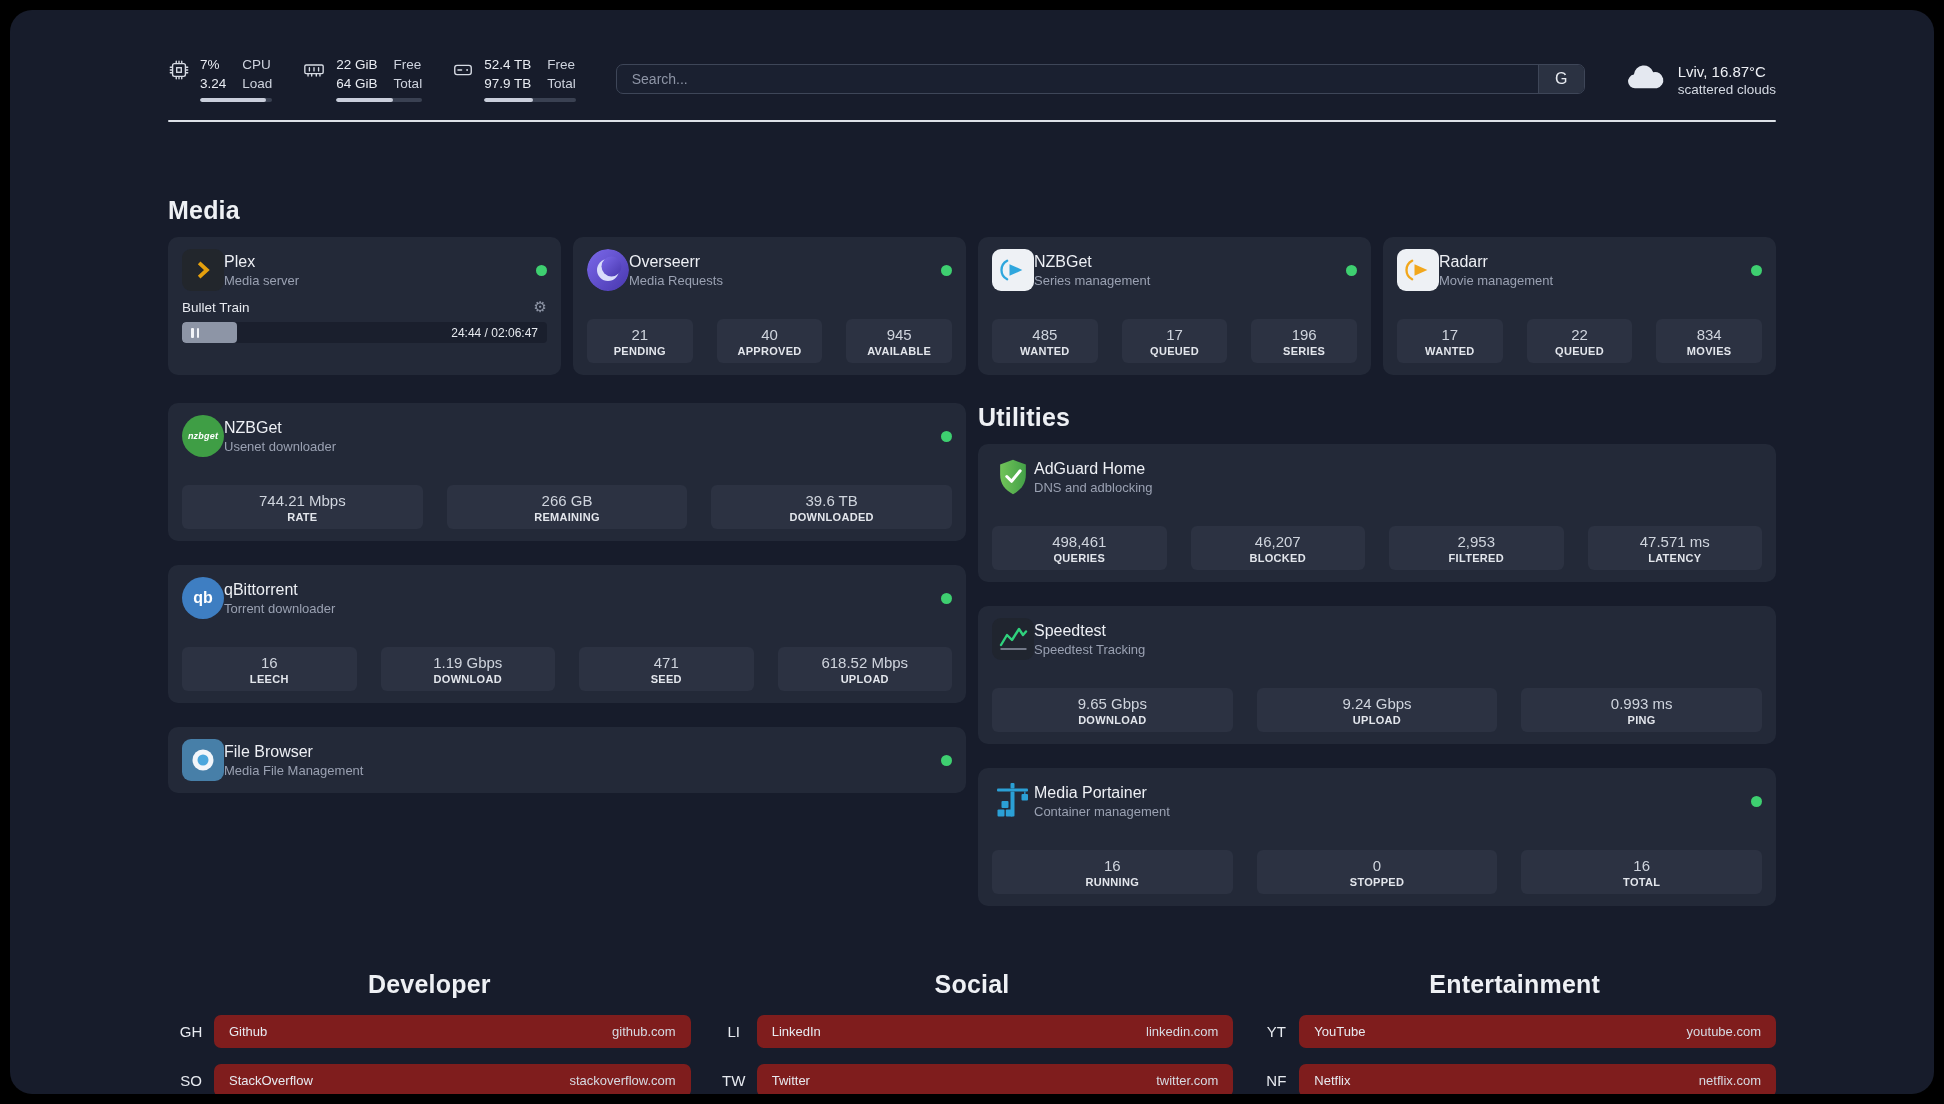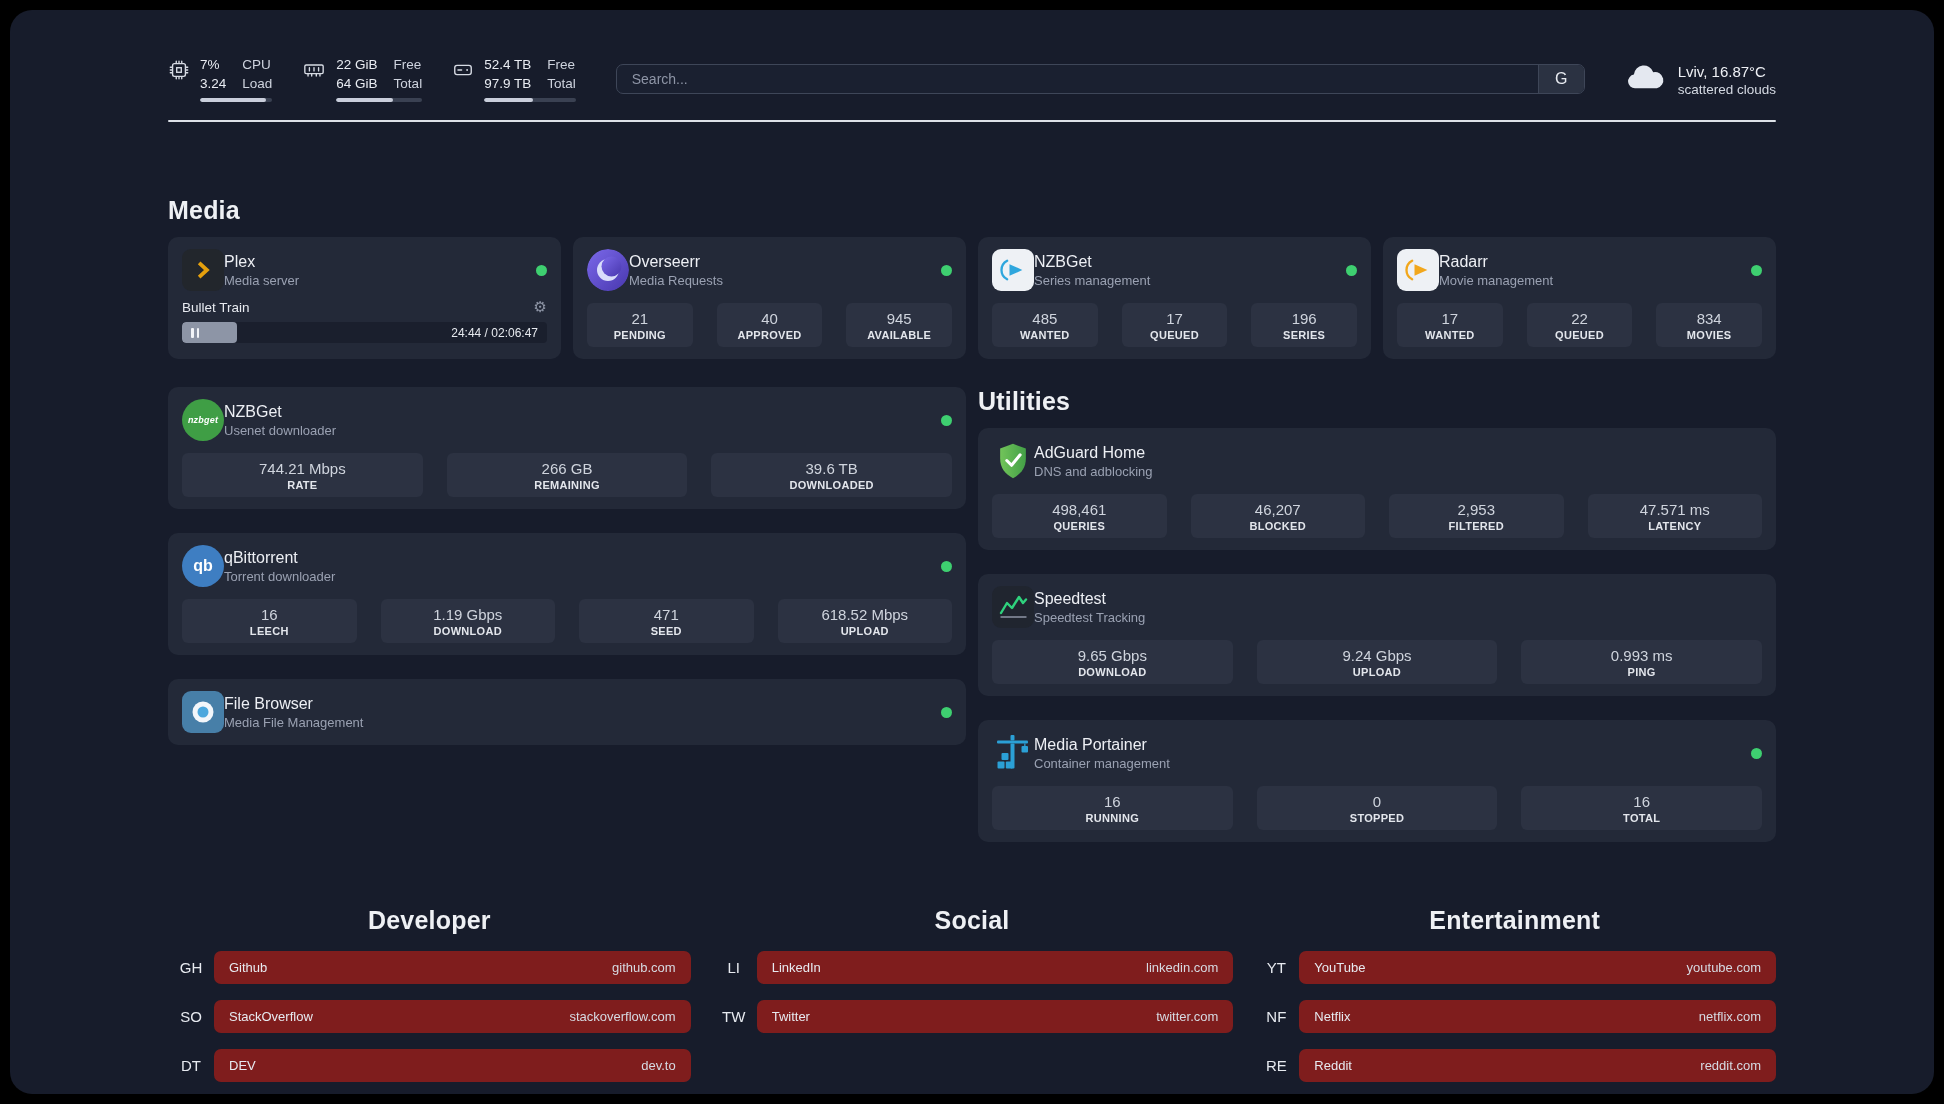--- a/index.html
+++ b/index.html
@@ -40,21 +40,21 @@
 
   
   .card { background: #232938; border-radius: 10px; padding: 12px 14px; }
   .card-head { display: flex; align-items: center; gap: 0; }
   .app-icon { width: 42px; height: 42px; border-radius: 9px; display: flex; align-items: center; justify-content: center; flex: none; overflow: hidden; }
   .app-meta { flex: 1; min-width: 0; }
   .app-name { font-size: 16px; font-weight: 500; color: #edeff4; line-height: 1.25; }
   .app-desc { font-size: 13px; color: #9aa1b2; margin-top: 1px; }
   .status-dot { width: 11px; height: 11px; border-radius: 50%; background: #3ecf70; margin-left: auto; flex: none; }
 
-  .stats { display: grid; gap: 24px; margin-top: 12px; }
+  .stats { display: grid; gap: 24px; margin-top: 28px; }
   .cols-3 { grid-template-columns: repeat(3, 1fr); }
   .cols-4 { grid-template-columns: repeat(4, 1fr); }
   .stat { background: #2c3242; border-radius: 6px; text-align: center; padding: 7px 4px 6px; }
   .stat-value { font-size: 15px; color: #cfd4dd; }
   .stat-label { font-size: 11px; font-weight: 700; color: #e3e6ec; margin-top: 2px; letter-spacing: .3px; }
 
   
   .player { margin-top: 9px; }
   .player-title-row { display: flex; align-items: center; justify-content: space-between; }
   .player-title { font-size: 13.5px; color: #e7eaf0; }

